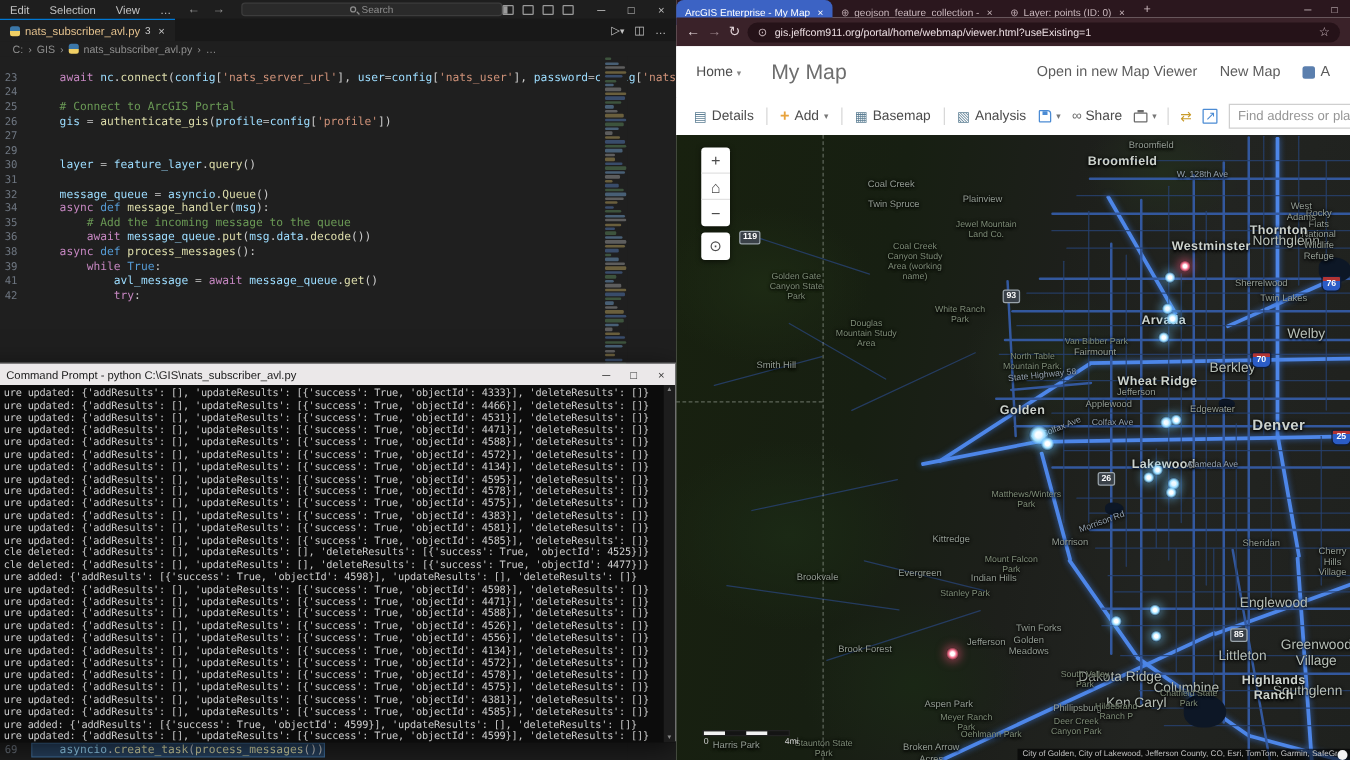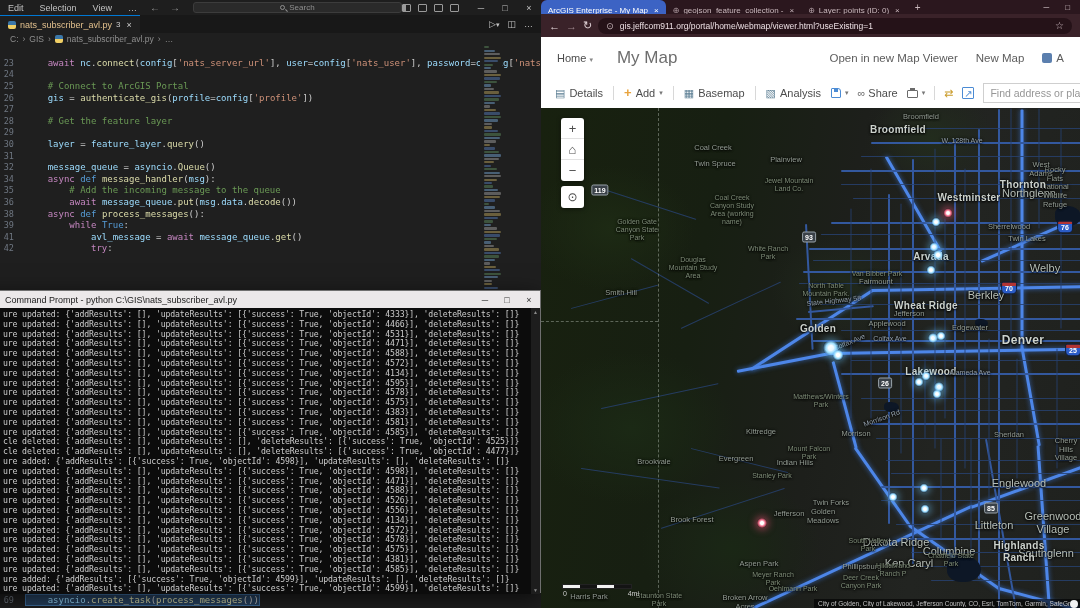--- a/index.html
+++ b/index.html
@@ -192,21 +192,20 @@
         <span>…</span>
       </div>
 
     <div id="editor" class="abs">
       <div id="code-lines">
           <div class="code-row"><span class="ln">23</span><span class="ctext">    <span class="kw1">await</span> <span class="idn">nc</span>.<span class="fn">connect</span>(<span class="idn">config</span>[<span class="str">'nats_server_url'</span>], <span class="idn">user</span>=<span class="idn">config</span>[<span class="str">'nats_user'</span>], <span class="idn">password</span>=<span class="idn">config</span>[<span class="str">'nats_</span></span></div>
           <div class="code-row"><span class="ln">24</span><span class="ctext"></span></div>
           <div class="code-row"><span class="ln">25</span><span class="ctext">    <span class="cmt"># Connect to ArcGIS Portal</span></span></div>
           <div class="code-row"><span class="ln">26</span><span class="ctext">    <span class="idn">gis</span> = <span class="fn">authenticate_gis</span>(<span class="idn">profile</span>=<span class="idn">config</span>[<span class="str">'profile'</span>])</span></div>
           <div class="code-row"><span class="ln">27</span><span class="ctext"></span></div>
-          <div class="code-row"><span class="ln">28</span><span class="ctext">    <span class="cmt"># Get the feature layer</span></span></div>
           <div class="code-row"><span class="ln">29</span></div>
           <div class="code-row"><span class="ln">30</span><span class="ctext">    <span class="idn">layer</span> = <span class="idn">feature_layer</span>.<span class="fn">query</span>()</span></div>
           <div class="code-row"><span class="ln">31</span><span class="ctext"></span></div>
           <div class="code-row"><span class="ln">32</span><span class="ctext">    <span class="idn">message_queue</span> = <span class="idn">asyncio</span>.<span class="fn">Queue</span>()</span></div>
           <div class="code-row"><span class="ln">34</span><span class="ctext">    <span class="kw1">async</span> <span class="kw2">def</span> <span class="fn">message_handler</span>(<span class="idn">msg</span>):</span></div>
           <div class="code-row"><span class="ln">35</span><span class="ctext">        <span class="cmt"># Add the incoming message to the queue</span></span></div>
           <div class="code-row"><span class="ln">36</span><span class="ctext">        <span class="kw1">await</span> <span class="idn">message_queue</span>.<span class="fn">put</span>(<span class="idn">msg</span>.<span class="idn">data</span>.<span class="fn">decode</span>())</span></div>
           <div class="code-row"><span class="ln">38</span><span class="ctext">    <span class="kw1">async</span> <span class="kw2">def</span> <span class="fn">process_messages</span>():</span></div>
           <div class="code-row"><span class="ln">39</span><span class="ctext">        <span class="kw1">while</span> <span class="kw2">True</span>:</span></div>
           <div class="code-row"><span class="ln">41</span><span class="ctext">            <span class="idn">avl_message</span> = <span class="kw1">await</span> <span class="idn">message_queue</span>.<span class="fn">get</span>()</span></div>

